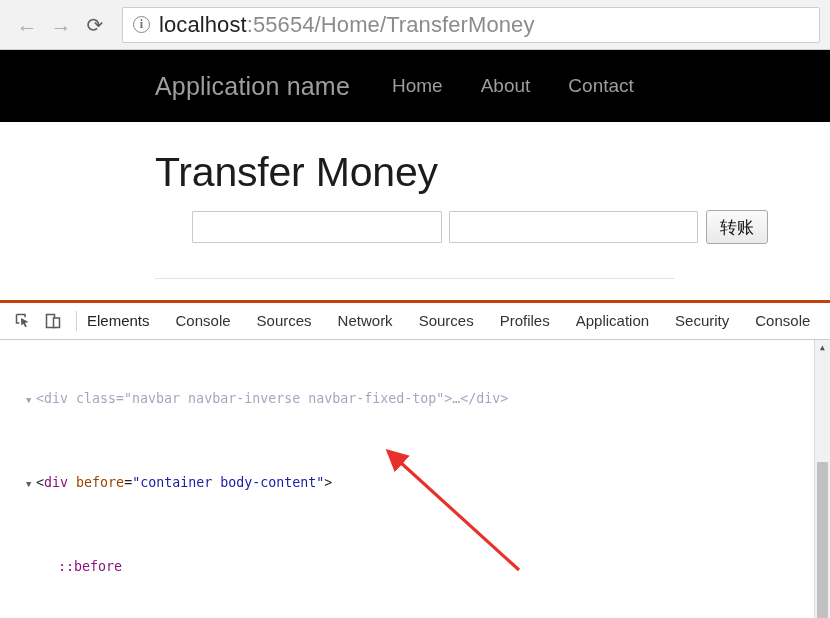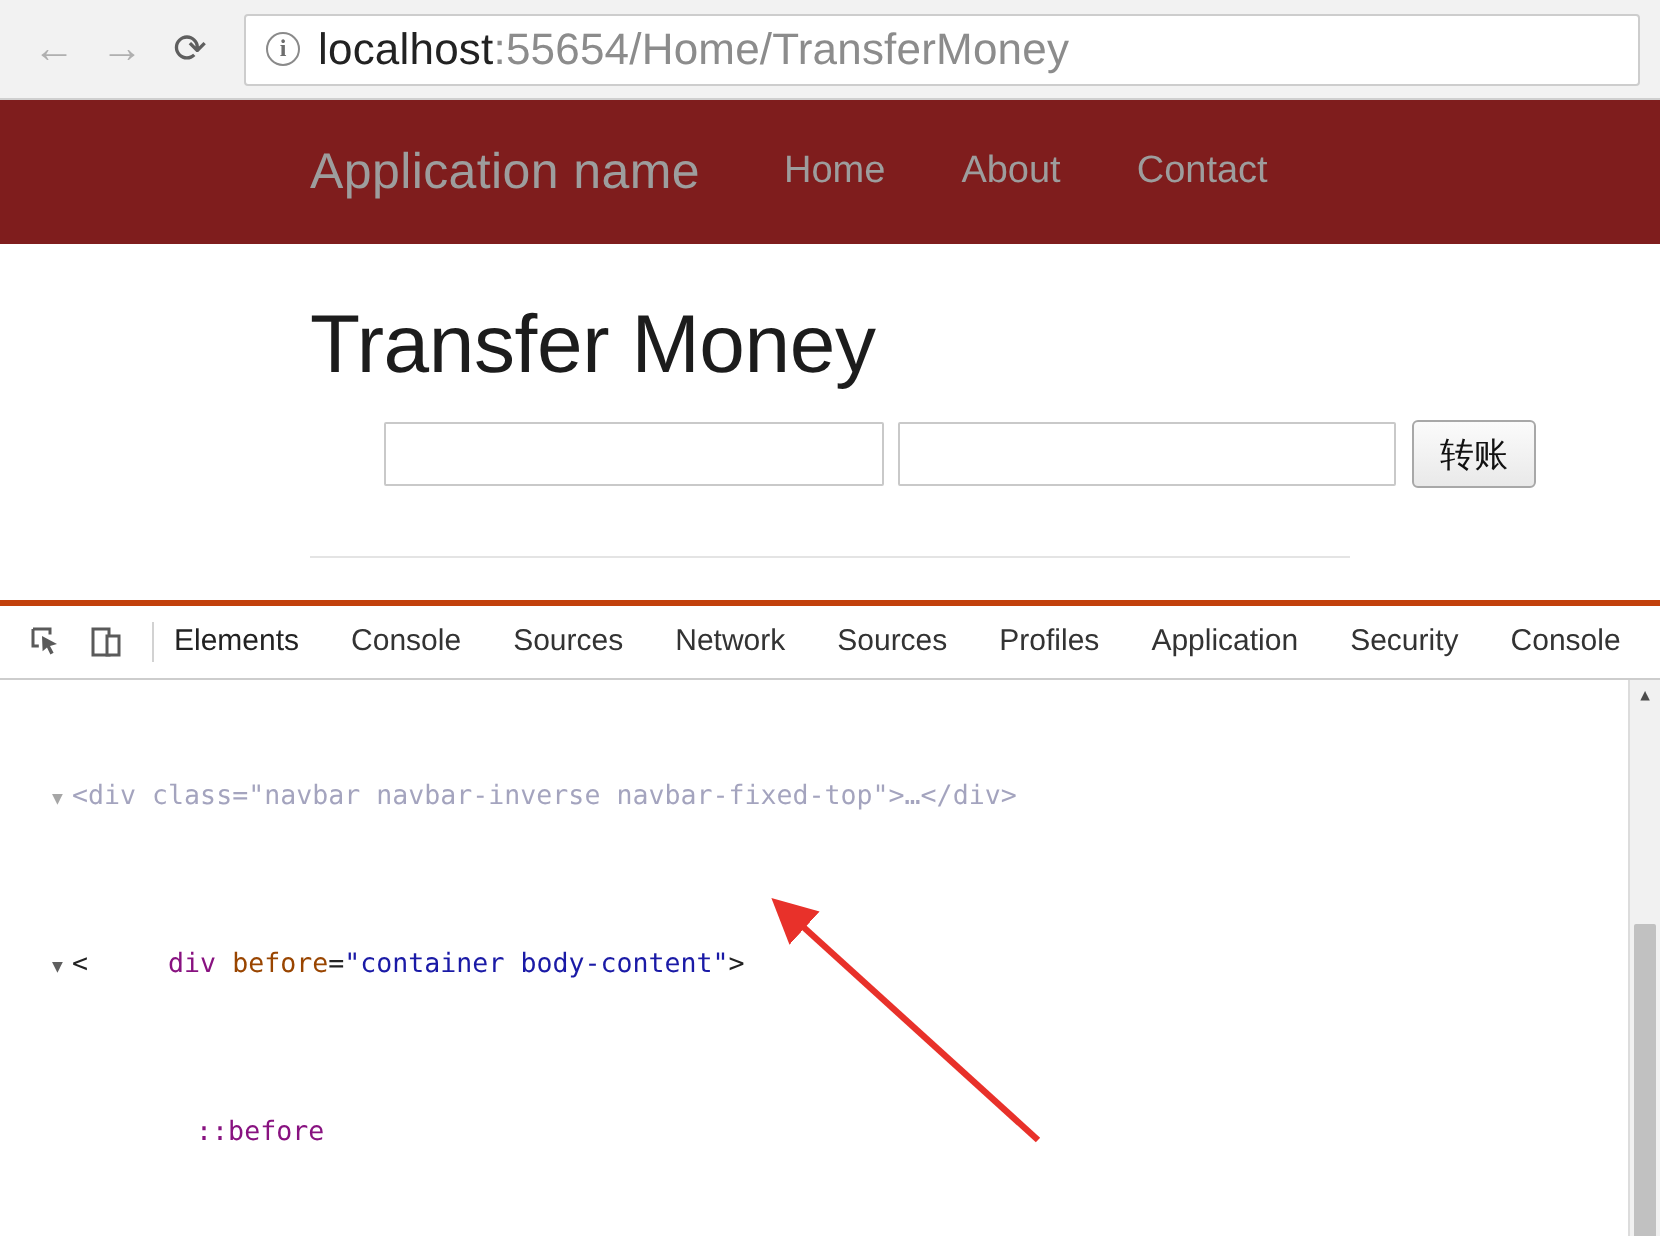--- a/index.html
+++ b/index.html
@@ -82,21 +82,21 @@
 
   
   .page {
     position: relative;
     height: 250px;
     background: #ffffff;
     overflow: hidden;
   }
   .navbar {
     height: 72px;
-    background: #7f1d1d;
+    background: #000000;
     display: flex;
     align-items: center;
     padding-left: 155px;
     box-sizing: border-box;
   }
   .brand {
     color: #9d9d9d;
     font-size: 25px;
     letter-spacing: 0.2px;
     margin-right: 42px;
@@ -220,21 +220,21 @@
     right: 16px;
     white-space: pre;
   }
   .dom-line {
     padding-left: 10px;
     color: #222;
     white-space: pre;
     position: relative;
   }
   .dom-line.faded { color: #5a5a8a; opacity: 0.55; }
-  .tag   { color: #881280; margin-left: 40px; }
+  .tag   { color: #881280; }
   .attr  { color: #994500; }
   .val   { color: #1a1aa6; }
   .punct { color: #222; }
   .arrow {
     color: #5f5f5f;
     font-size: 9px;
     display: inline-block;
     width: 10px;
   }
 

